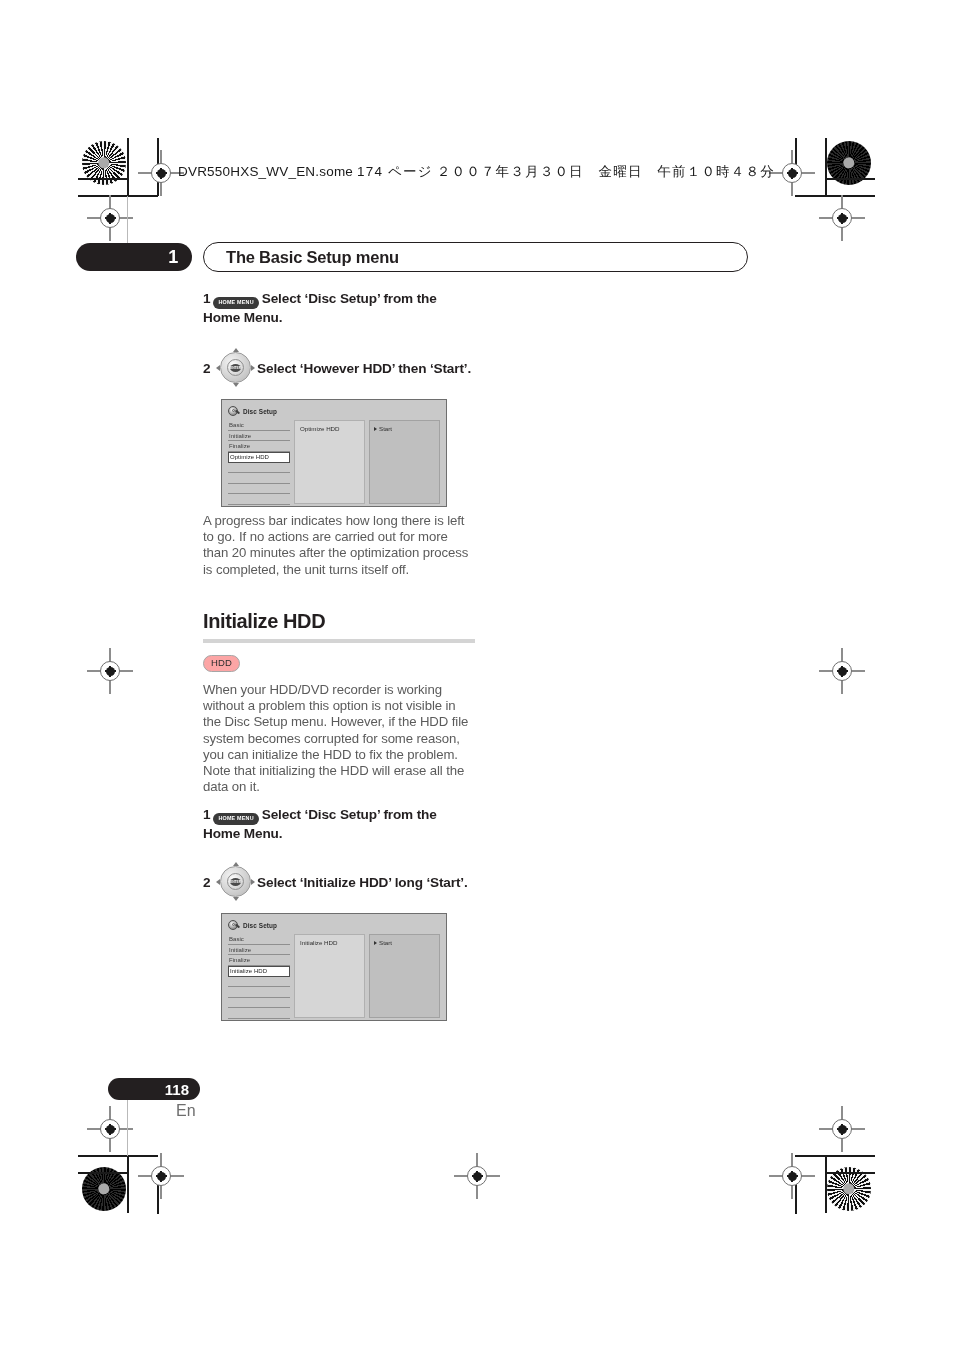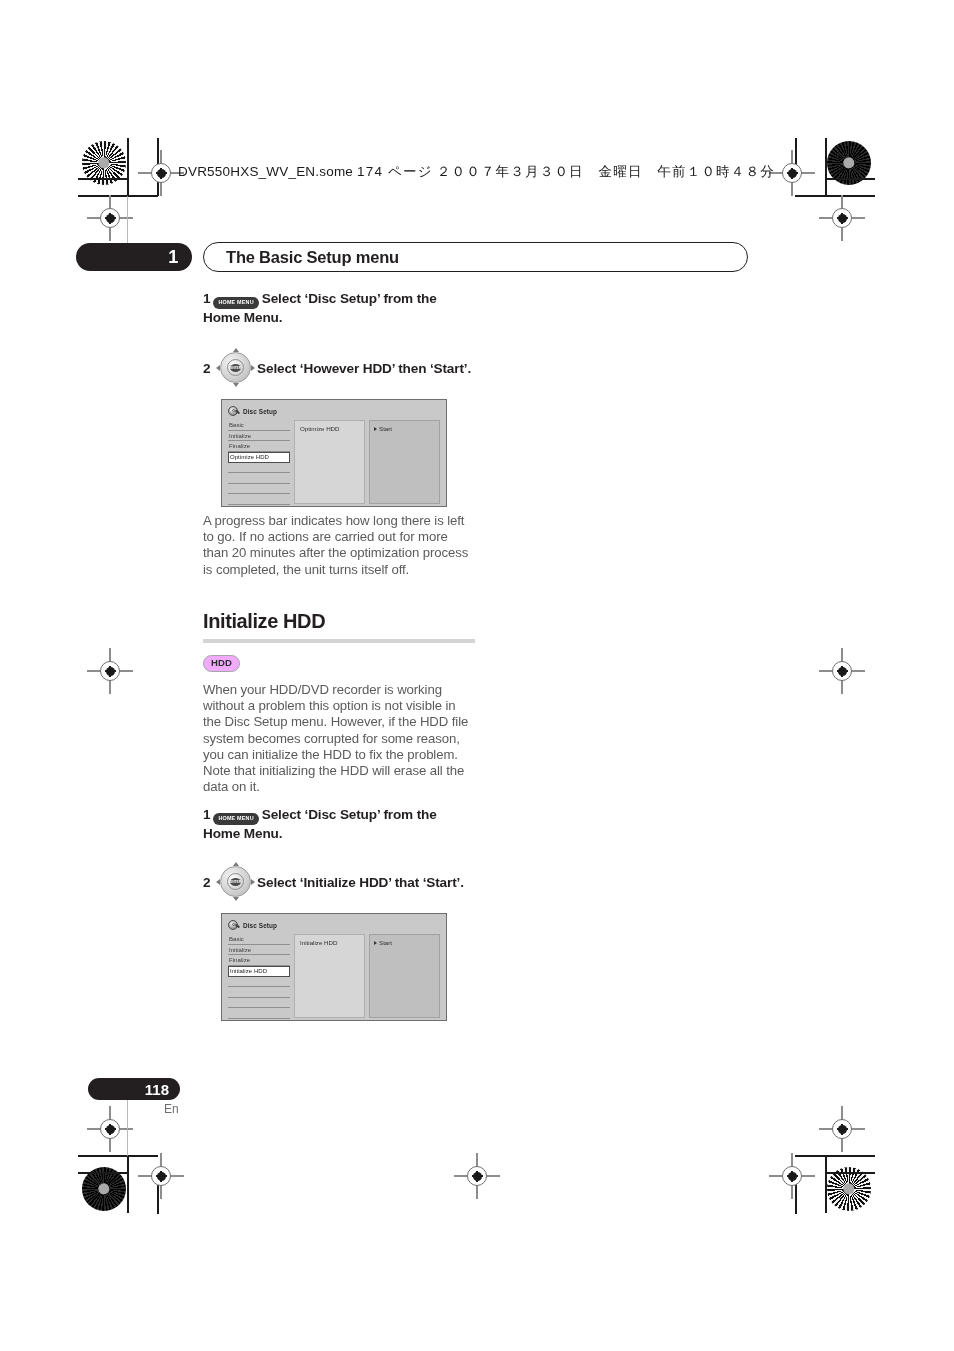--- a/index.html
+++ b/index.html
@@ -325,45 +325,45 @@
     margin-top: 6px;
     height: 4px;
     background: #d4d4d4;
   }
   .media-badge {
     display: inline-block;
     border: 1.5px solid #a6a6a6;
     border-radius: 9px;
     padding: 1.5px 7px 2.5px;
     font-size: 9.5px;
-    font-weight: bold;
+    font-weight: normal;
     color: #2d2d2d;
     letter-spacing: 0.1px;
-    background: #f0abfc;
+    background: #fca5a5;
   }
 
   
   .page-pill {
     position: absolute;
-    left: 88px; top: 1078px;
+    left: 108px; top: 1078px;
     width: 92px; height: 22px;
     background: #231f20;
     border-radius: 11px;
     color: #fff;
     font-weight: bold;
     font-size: 15px;
     display: flex;
     align-items: center;
     justify-content: flex-end;
     padding-right: 11px;
   }
   .page-lang {
     position: absolute;
-    left: 164px; top: 1102px;
-    font-size: 12px;
+    left: 176px; top: 1102px;
+    font-size: 16px;
     color: #6d6d6d;
   }
 </style>
 </head>
 <body>
 
 <div class="reg-target" style="left:82px; top:141px; width:44px; height:44px;"></div>
 <div class="reg-target dark" style="left:827px; top:141px; width:44px; height:44px;"></div>
 <div class="reg-target dark" style="left:82px; top:1167px; width:44px; height:44px;"></div>
 <div class="reg-target" style="left:827px; top:1167px; width:44px; height:44px;"></div>
@@ -562,21 +562,21 @@
 <div class="col step" style="top:862px;">
   <span class="num">2</span>
   <span class="key-wheel">
     <span class="arr up"></span>
     <span class="arr down"></span>
     <span class="arr left"></span>
     <span class="arr right"></span>
     <span class="outer"></span>
     <span class="inner"></span>
     <span class="core">ENTER</span>
-  </span><span>Select ‘Initialize HDD’ that ‘Start’.</span>
+  </span><span>Select ‘Initialize HDD’ long ‘Start’.</span>
 </div>
 
 <div class="osd" style="top:913px;">
   <div class="osd-title">
     <span class="disc-icon">
       <span class="d"></span>
         <span class="h"></span>
         <span class="w"></span>
     </span>
     <span class="lbl">Disc Setup</span>

